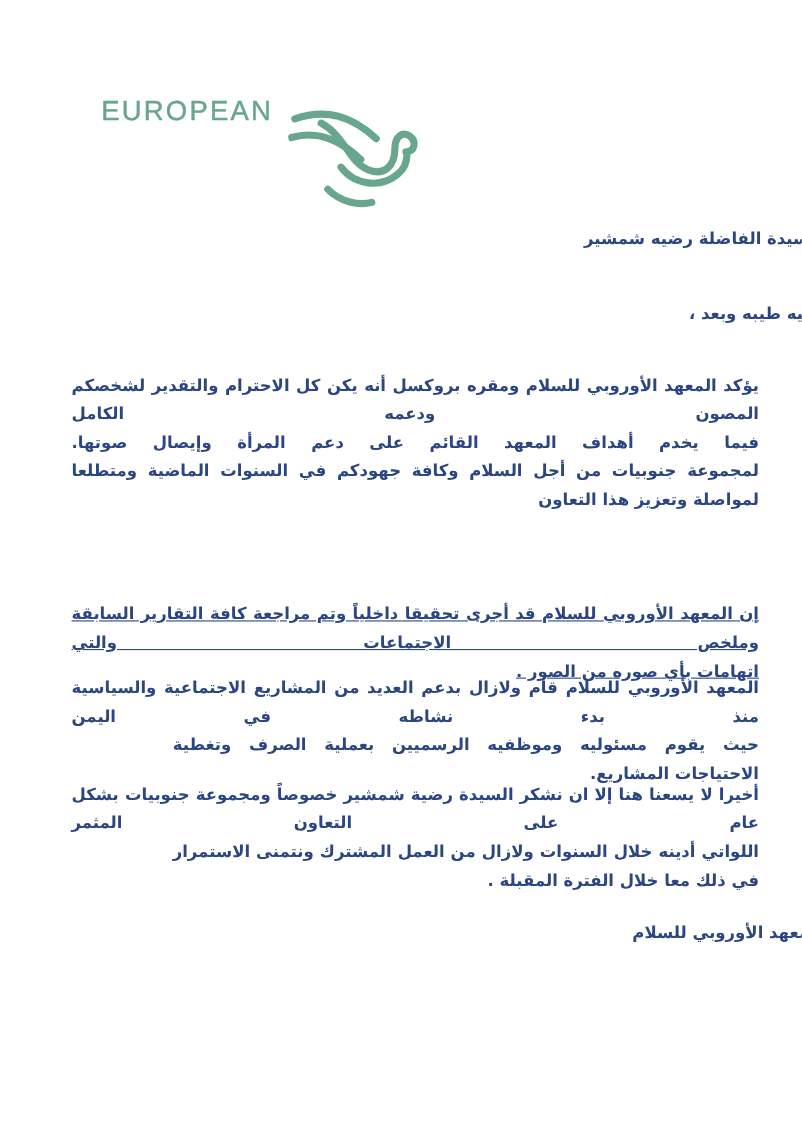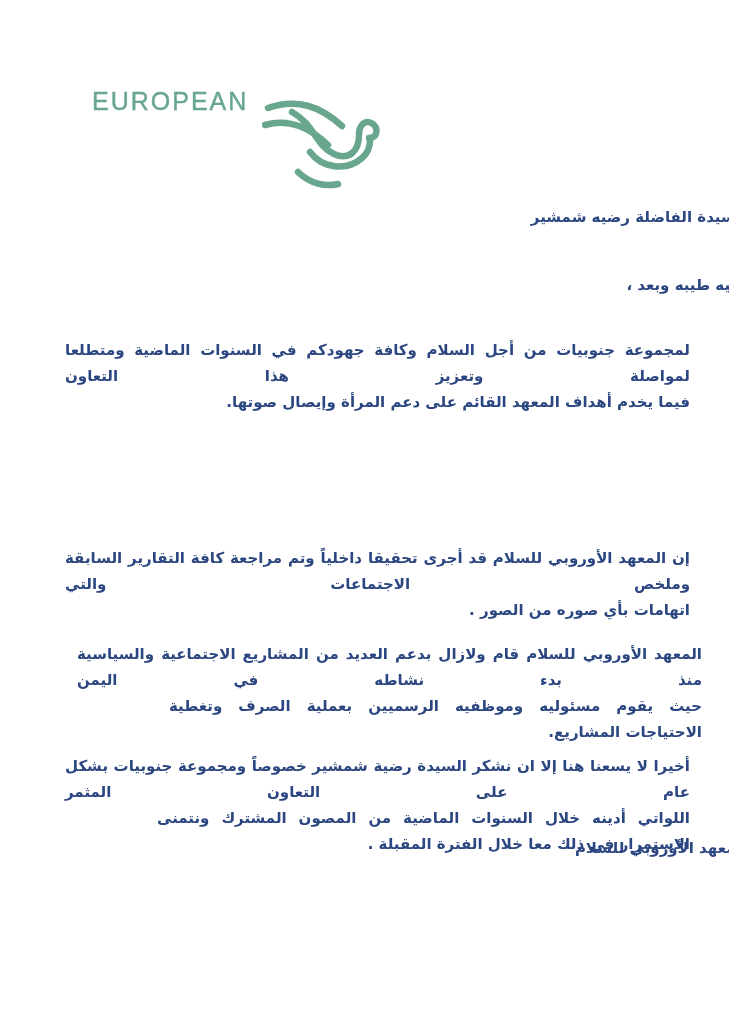--- a/index.html
+++ b/index.html
@@ -24,23 +24,23 @@
   }
   .single{text-align:right;padding-left:57px;} 
   .addressee{top:204px;}
   .salutation{top:272px;}
   .para .line{text-align:justify;text-align-last:justify;}
   .para .line:last-child{text-align-last:right;}
   .para.justify-last .line:last-child{text-align-last:justify;}
   .para.indent-last .line:last-child{padding-left:92px;}
   .p1{top:337px;}
   .p2{top:452px;}
-  .p3{top:545px;}
-  .p4{top:641px;margin-left:12px;}
-  .p5{top:753px;}
+  .p3{top:545px;text-decoration:underline;}
+  .p4{top:612px;}
+  .p5{top:709px;}
   .signature{top:835px;}
 </style>
 </head>
 <body>
 
 <div class="page">
 
   <div class="logo">
     <div class="logo-text">
       <div>EUROPEAN</div>
@@ -54,35 +54,36 @@
         <path d="M36,84 C48,96 64,99 76,96"></path>
       </g>
     </svg>
   </div>
 
   <div class="ar single addressee">السيدة الفاضلة رضيه شمشير</div>
 
   <div class="ar single salutation">تحيه طيبه وبعد ،</div>
 
   <div class="ar para p1">
+      <div class="line">يؤكد المعهد الأوروبي للسلام ومقره بروكسل أنه يكن كل الاحترام والتقدير لشخصكم المصون ودعمه الكامل</div>
+      <div class="line">فيما يخدم أهداف المعهد القائم على دعم المرأة وإيصال صوتها.</div>
       <div class="line">لمجموعة جنوبيات من أجل السلام وكافة جهودكم في السنوات الماضية ومتطلعا لمواصلة وتعزيز هذا التعاون</div>
-      <div class="line">فيما يخدم أهداف المعهد القائم على دعم المرأة وإيصال صوتها.</div>
     </div>
 
 
   <div class="ar para indent-last p3">
       <div class="line">إن المعهد الأوروبي للسلام قد أجرى تحقيقا داخلياً وتم مراجعة كافة التقارير السابقة وملخص الاجتماعات والتي</div>
       <div class="line">اتهامات بأي صوره من الصور .</div>
     </div>
 
   <div class="ar para indent-last p4">
       <div class="line">المعهد الأوروبي للسلام قام ولازال بدعم العديد من المشاريع الاجتماعية والسياسية منذ بدء نشاطه في اليمن</div>
       <div class="line">حيث يقوم مسئوليه وموظفيه الرسميين بعملية الصرف وتغطية الاحتياجات المشاريع.</div>
     </div>
 
   <div class="ar para indent-last p5">
       <div class="line">أخيرا لا يسعنا هنا إلا ان نشكر السيدة رضية شمشير خصوصاً ومجموعة جنوبيات بشكل عام على التعاون المثمر</div>
-      <div class="line">اللواتي أدينه خلال السنوات الماضية من المصون المشترك ونتمنى الاستمرار في ذلك معا خلال الفترة المقبلة .</div>
+      <div class="line">اللواتي أدينه خلال السنوات ولازال من العمل المشترك ونتمنى الاستمرار في ذلك معا خلال الفترة المقبلة .</div>
     </div>
 
   <div class="ar single signature">المعهد الأوروبي للسلام</div>
 
 </div>
 
 </body></html>

